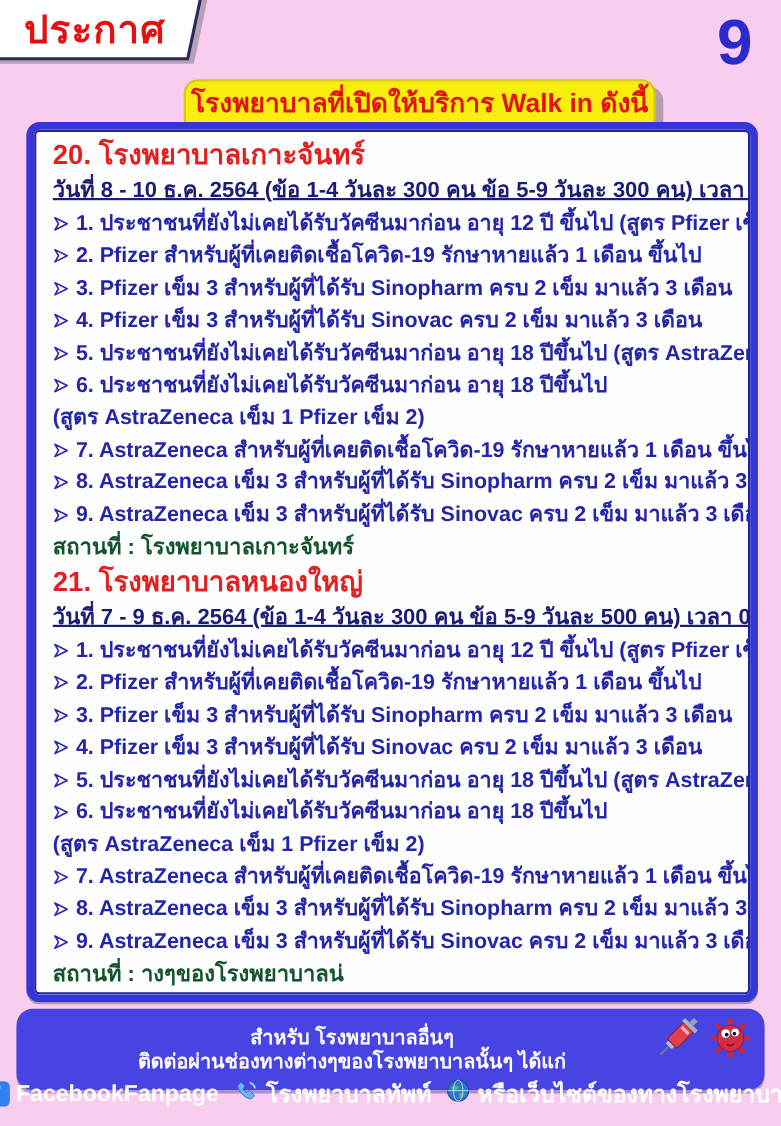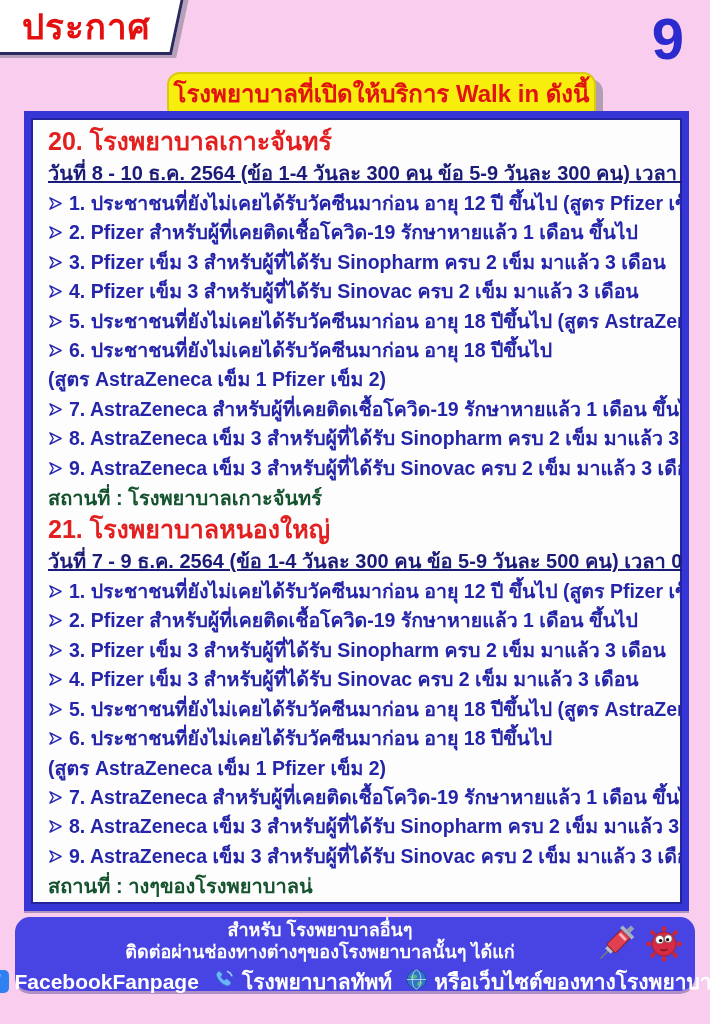--- a/index.html
+++ b/index.html
@@ -18,36 +18,36 @@
     font-weight:800;color:#2a2ace;}
 
   
   .walkin-pill{position:absolute;top:72px;left:167px;width:425px;height:45px;background:#f7ee0e;
     border:2px solid #d8ca12;border-radius:13px;box-shadow:7px 7px 0 rgba(120,118,132,.55);
     display:flex;justify-content:center;}
   .walkin-text{color:#e21212;font-size:24px;font-weight:800;white-space:nowrap;}
 
   
   .main-box{position:absolute;top:111px;left:24px;width:665px;height:800px;box-sizing:border-box;
-    background:#fdfdfe;border:7px solid #3636d6;border-radius:0;
+    background:#fdfdfe;border:7px solid #3636d6;border-radius:12px;
     box-shadow:inset 0 0 0 2px #24249a, 0 2px 0 rgba(35,35,110,.35);
     padding:7px 16px 0 17px;overflow:hidden;}
   .sec-title{color:#e32020;font-size:25px;font-weight:700;line-height:33px;margin:0;}
   .date-line{color:#1b1b78;font-size:20px;font-weight:700;line-height:31px;
     text-decoration:underline;margin:0;white-space:nowrap;}
   .item{display:flex;align-items:flex-start;gap:6px;color:#2525aa;font-size:19.5px;
     font-weight:600;line-height:29.4px;white-space:nowrap;}
   .item .arr{flex:0 0 15px;width:15px;height:13px;margin-top:8px;}
   .item.plain{padding-left:0;}
   .location{color:#14532d;font-size:20px;font-weight:600;line-height:30px;white-space:nowrap;}
 
   
   .footer{position:absolute;top:917px;left:15px;width:680px;height:74px;box-sizing:border-box;
     background:#4844e3;border-radius:15px;box-shadow:0 3px 0 rgba(40,30,120,.35);
-    padding-top:2px;color:#fff;}
+    padding-top:15px;color:#fff;}
   .f-line1,.f-line2{text-align:center;font-weight:700;font-size:18px;line-height:22px;
     padding-right:70px;white-space:nowrap;}
   .f-line3{display:flex;align-items:center;justify-content:center;gap:13px;margin-top:2px;
     font-weight:800;font-size:21px;white-space:nowrap;}
   .chip{display:flex;align-items:center;gap:6px;}
   .fb-icon{width:23px;height:23px;border-radius:5px;background:#2f80f0;display:inline-block;}
   .f-icons{position:absolute;top:3px;right:8px;display:flex;align-items:center;gap:2px;}
 </style>
 </head>
 <body>

